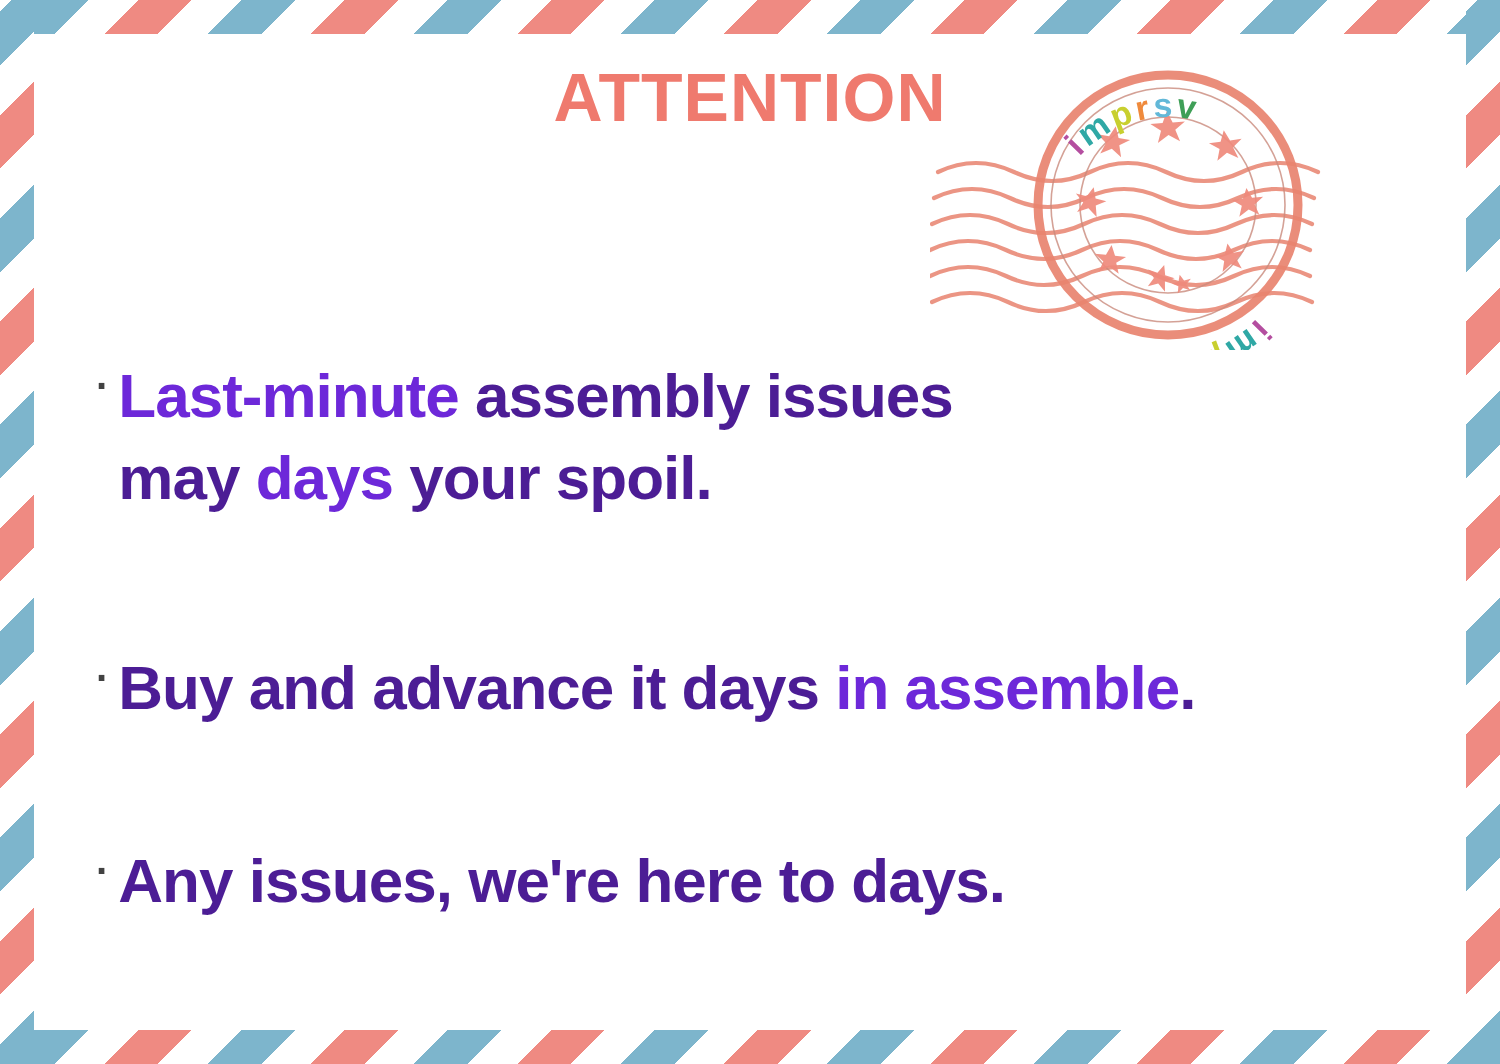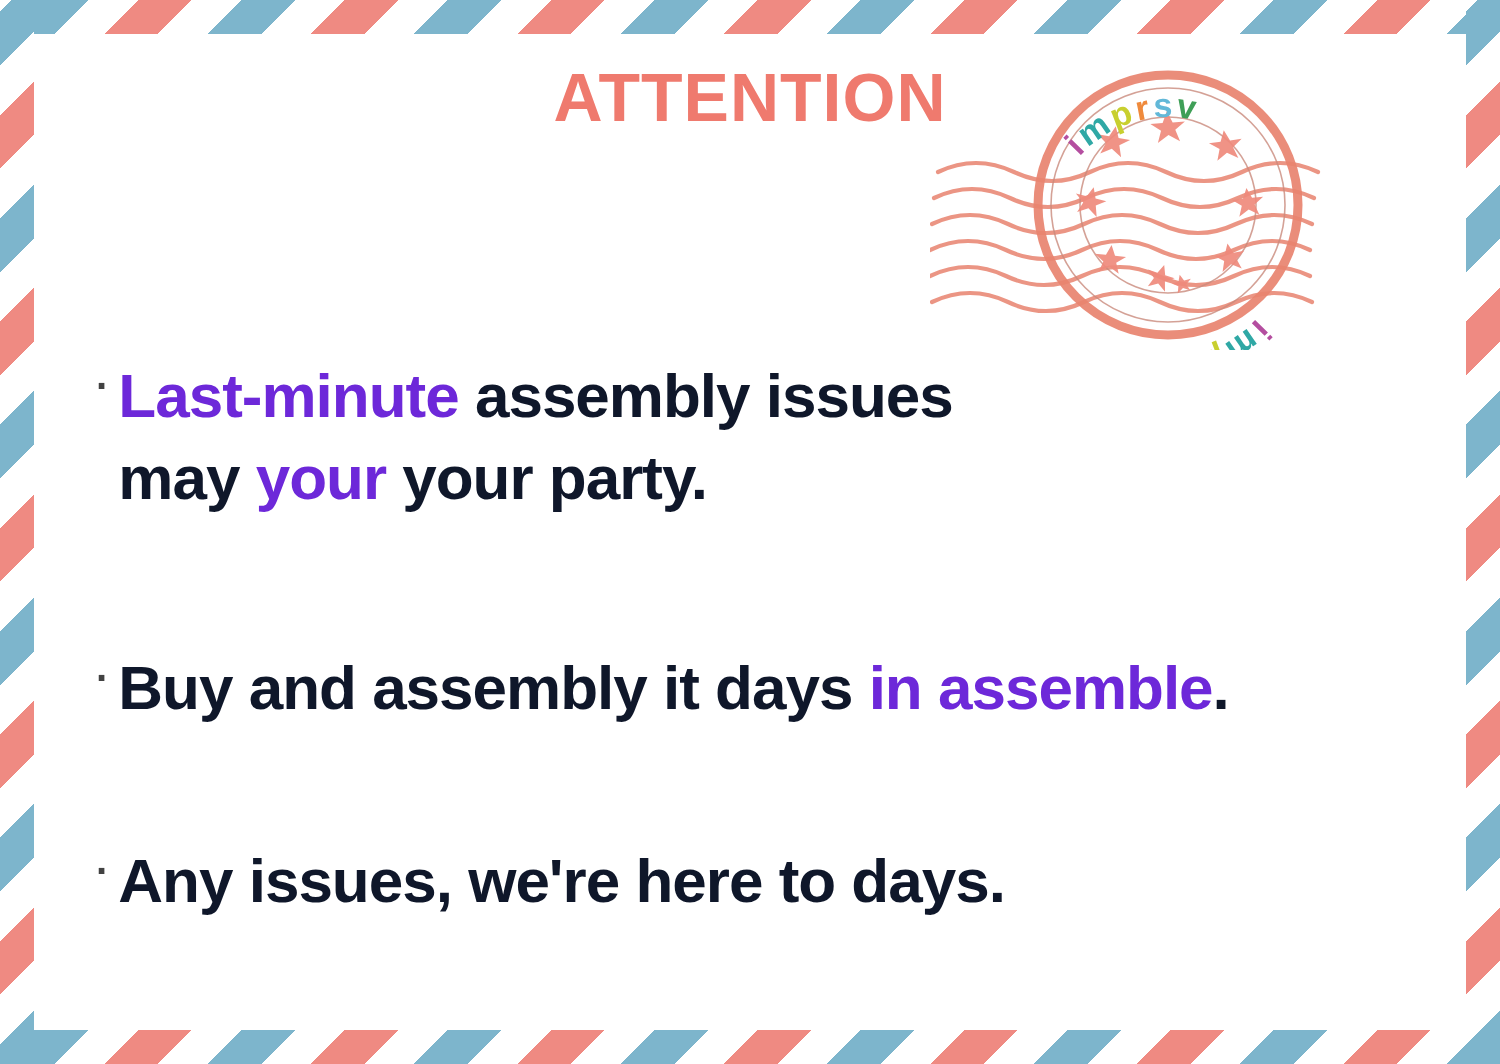--- a/index.html
+++ b/index.html
@@ -100,21 +100,21 @@
   }
   .bullet-dot {
     flex: 0 0 auto;
     font-size: 40px;
     line-height: 1.55;
     color: #424242;
     margin-right: 10px;
   }
   .bullet-text { flex: 1 1 auto; }
   .accent { color: #6d28d9; }
-  .dark   { color: #0f172a; }
+  .dark   { color: #4c1d95; }
 
   .b1 { margin-bottom: 128px; }
   .b2 { margin-bottom: 112px; }
 </style>
 </head>
 <body>
 
 <div id="card">
 
   <div class="inner-field"></div>
@@ -194,28 +194,28 @@
       </g>
     </svg>
   </div>
 
   <div class="bullets">
 
     <div class="bullet-row b1">
       <span class="bullet-dot">·</span>
       <span class="bullet-text">
         <span class="accent">Last-minute</span><span class="dark"> assembly issues</span><br>
-        <span class="dark">may </span><span class="accent">your</span><span class="dark"> your party.</span>
+        <span class="dark">may </span><span class="accent">days</span><span class="dark"> your spoil.</span>
       </span>
     </div>
 
     <div class="bullet-row b2">
       <span class="bullet-dot">·</span>
       <span class="bullet-text">
-        <span class="dark">Buy and assembly it days </span><span class="accent">in assemble</span><span class="dark">.</span>
+        <span class="dark">Buy and advance it days </span><span class="accent">in assemble</span><span class="dark">.</span>
       </span>
     </div>
 
     <div class="bullet-row">
       <span class="bullet-dot">·</span>
       <span class="bullet-text">
         <span class="dark">Any issues, we're here to days.</span>
       </span>
     </div>
 

